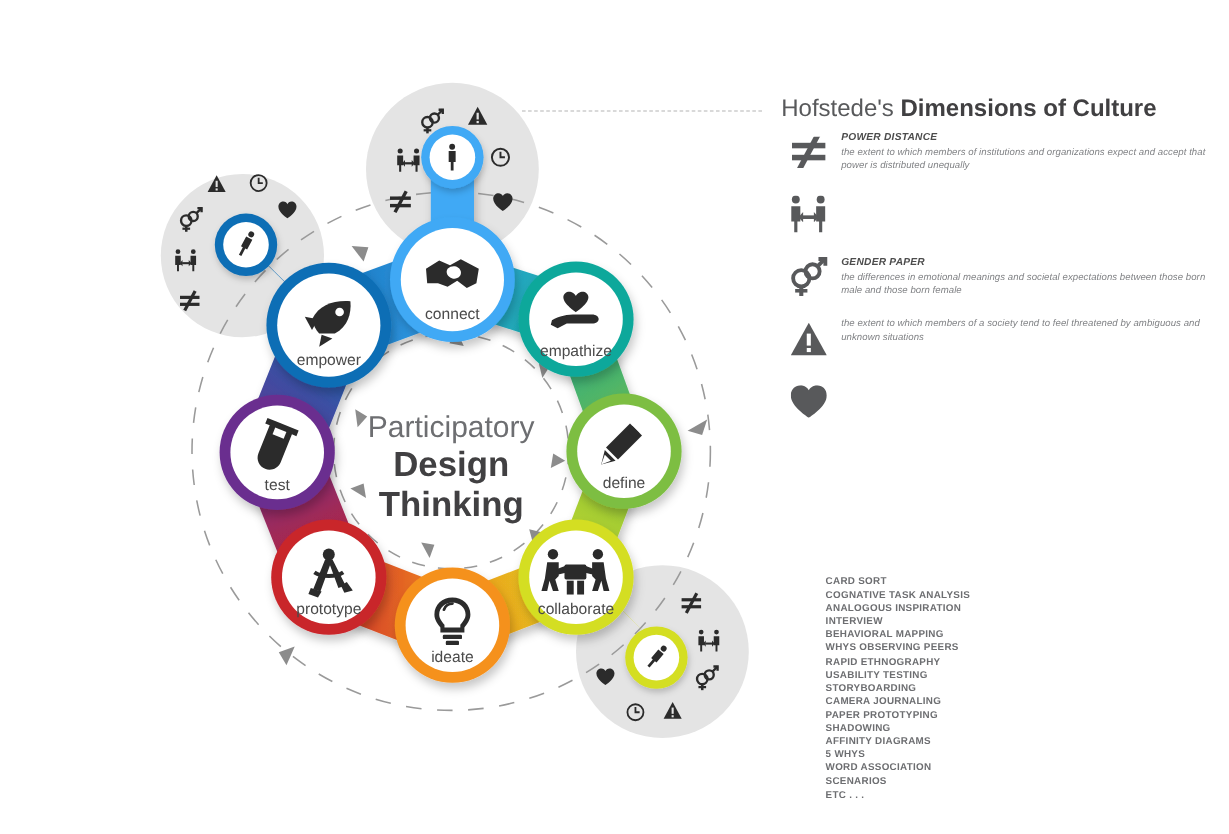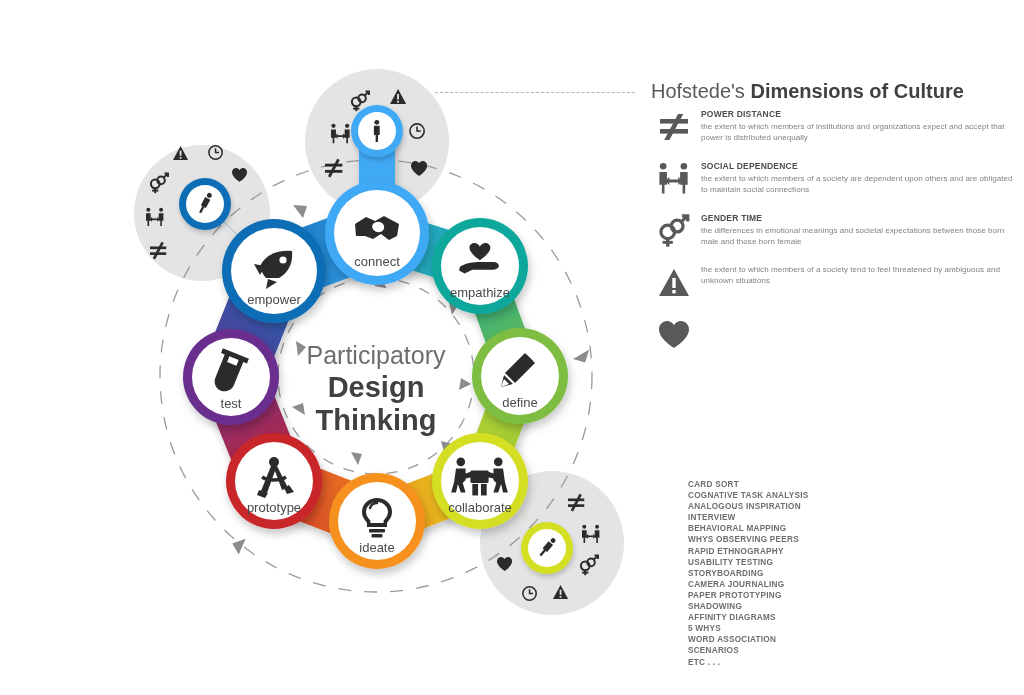--- a/index.html
+++ b/index.html
@@ -93,21 +93,21 @@
   .dim-icon {
     position: absolute;
     left: 6px;
     top: 2px;
     width: 34px;
     height: 34px;
     display: flex;
     align-items: center;
     justify-content: center;
   }
-  .dim-text { margin-left: 50px; }
+  .dim-text { margin-left: 50px; font-style: italic; }
   .dim-name {
     font-size: 8.5px;
     font-weight: bold;
     color: #4d4d4d;
     letter-spacing: .2px;
     line-height: 12px;
     margin-bottom: 1px;
   }
   .dim-desc {
     font-size: 8px;
@@ -515,39 +515,35 @@
         <svg width="32" height="32" viewBox="0 0 32 34" fill="#58595b">
           <circle cx="4.5" cy="3.5" r="3.5"></circle>
             <circle cx="26.5" cy="3.5" r="3.5"></circle>
           <path d="M0.5,9.5 h8 v13.5 h-2.6 v9.5 h-2.8 v-9.5 h-2.6 Z"></path>
           <path d="M22.5,9.5 h8 v13.5 h-2.6 v9.5 h-2.8 v-9.5 h-2.6 Z"></path>
           <rect x="10.5" y="17.5" width="10.5" height="3.2"></rect>
           <path d="M11,14.5 l-4.2,4.6 4.2,4.6 z"></path>
             <path d="M20.5,14.5 l4.2,4.6 -4.2,4.6 z"></path>
         </svg>
       </div>
-      <div class="dim-text">
-        <div class="dim-name">SOCIAL DEPENDENCE</div>
-        <div class="dim-desc">the extent to which members of a society are dependent upon others and are obligated to maintain social connections</div>
-      </div>
     </div>
 
     <div class="dimension-row">
       <div class="dim-icon">
         <svg width="32" height="34" viewBox="-1 -3 34 38" fill="#58595b">
           <circle cx="9" cy="17" r="7.6" fill="none" stroke="#58595b" stroke-width="3.6"></circle>
           <rect x="7.1" y="24" width="3.8" height="9.5"></rect>
             <rect x="3.3" y="27" width="11.4" height="3.3"></rect>
           <circle cx="19.5" cy="10.5" r="6.6" fill="none" stroke="#58595b" stroke-width="3.6"></circle>
           <path d="M23.6,6.4 L30.8,-0.8" stroke="#58595b" stroke-width="3.6"></path>
           <path d="M25,-1 h6.4 v6.4" fill="none" stroke="#58595b" stroke-width="3.6"></path>
         </svg>
       </div>
       <div class="dim-text">
-        <div class="dim-name">GENDER TIME</div>
+        <div class="dim-name">GENDER PAPER</div>
         <div class="dim-desc">the differences in emotional meanings and societal expectations between those born male and those born female</div>
       </div>
     </div>
 
     <div class="dimension-row">
       <div class="dim-icon">
         <svg width="30" height="28" viewBox="0 0 30 28" fill="#58595b">
           <path d="M15,0 L30,27 L0,27 Z"></path>
           <rect x="13.3" y="9" width="3.4" height="10" fill="#ffffff"></rect>
           <rect x="13.3" y="21" width="3.4" height="3.4" fill="#ffffff"></rect>

